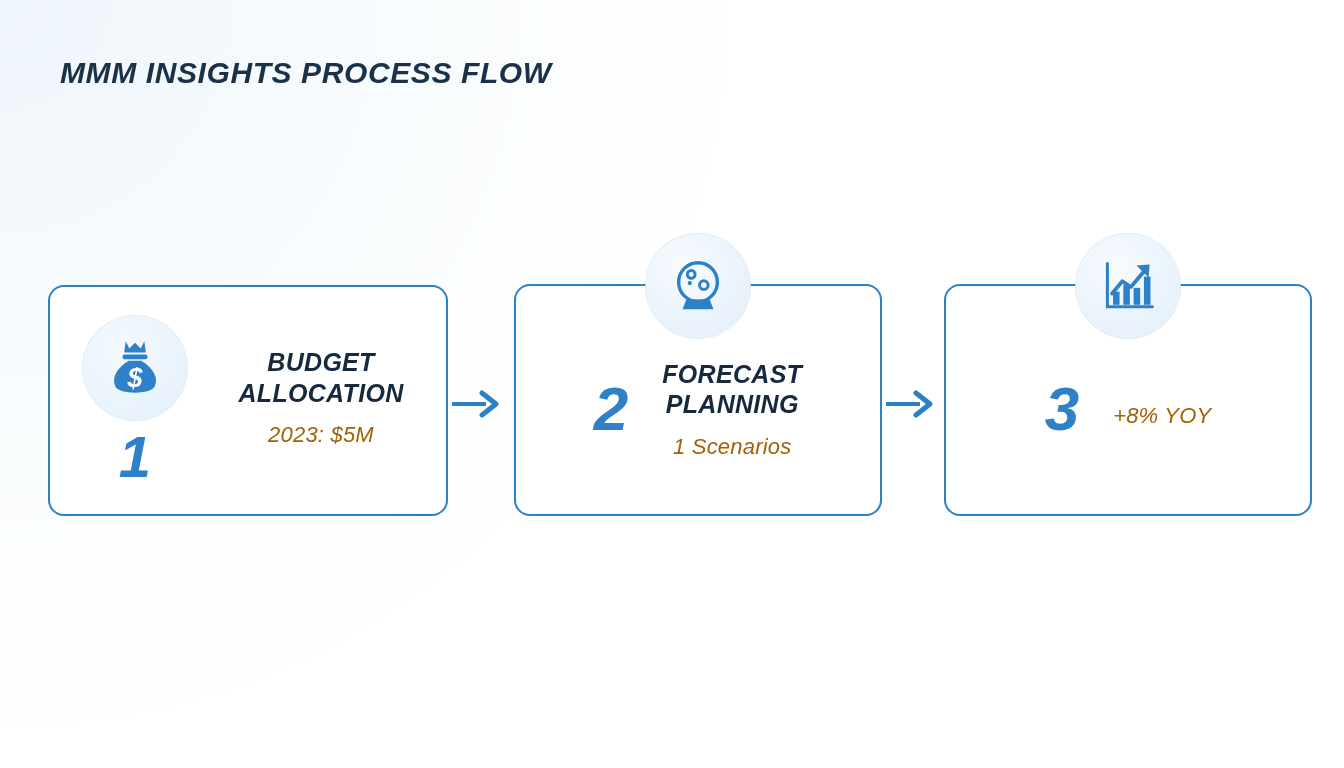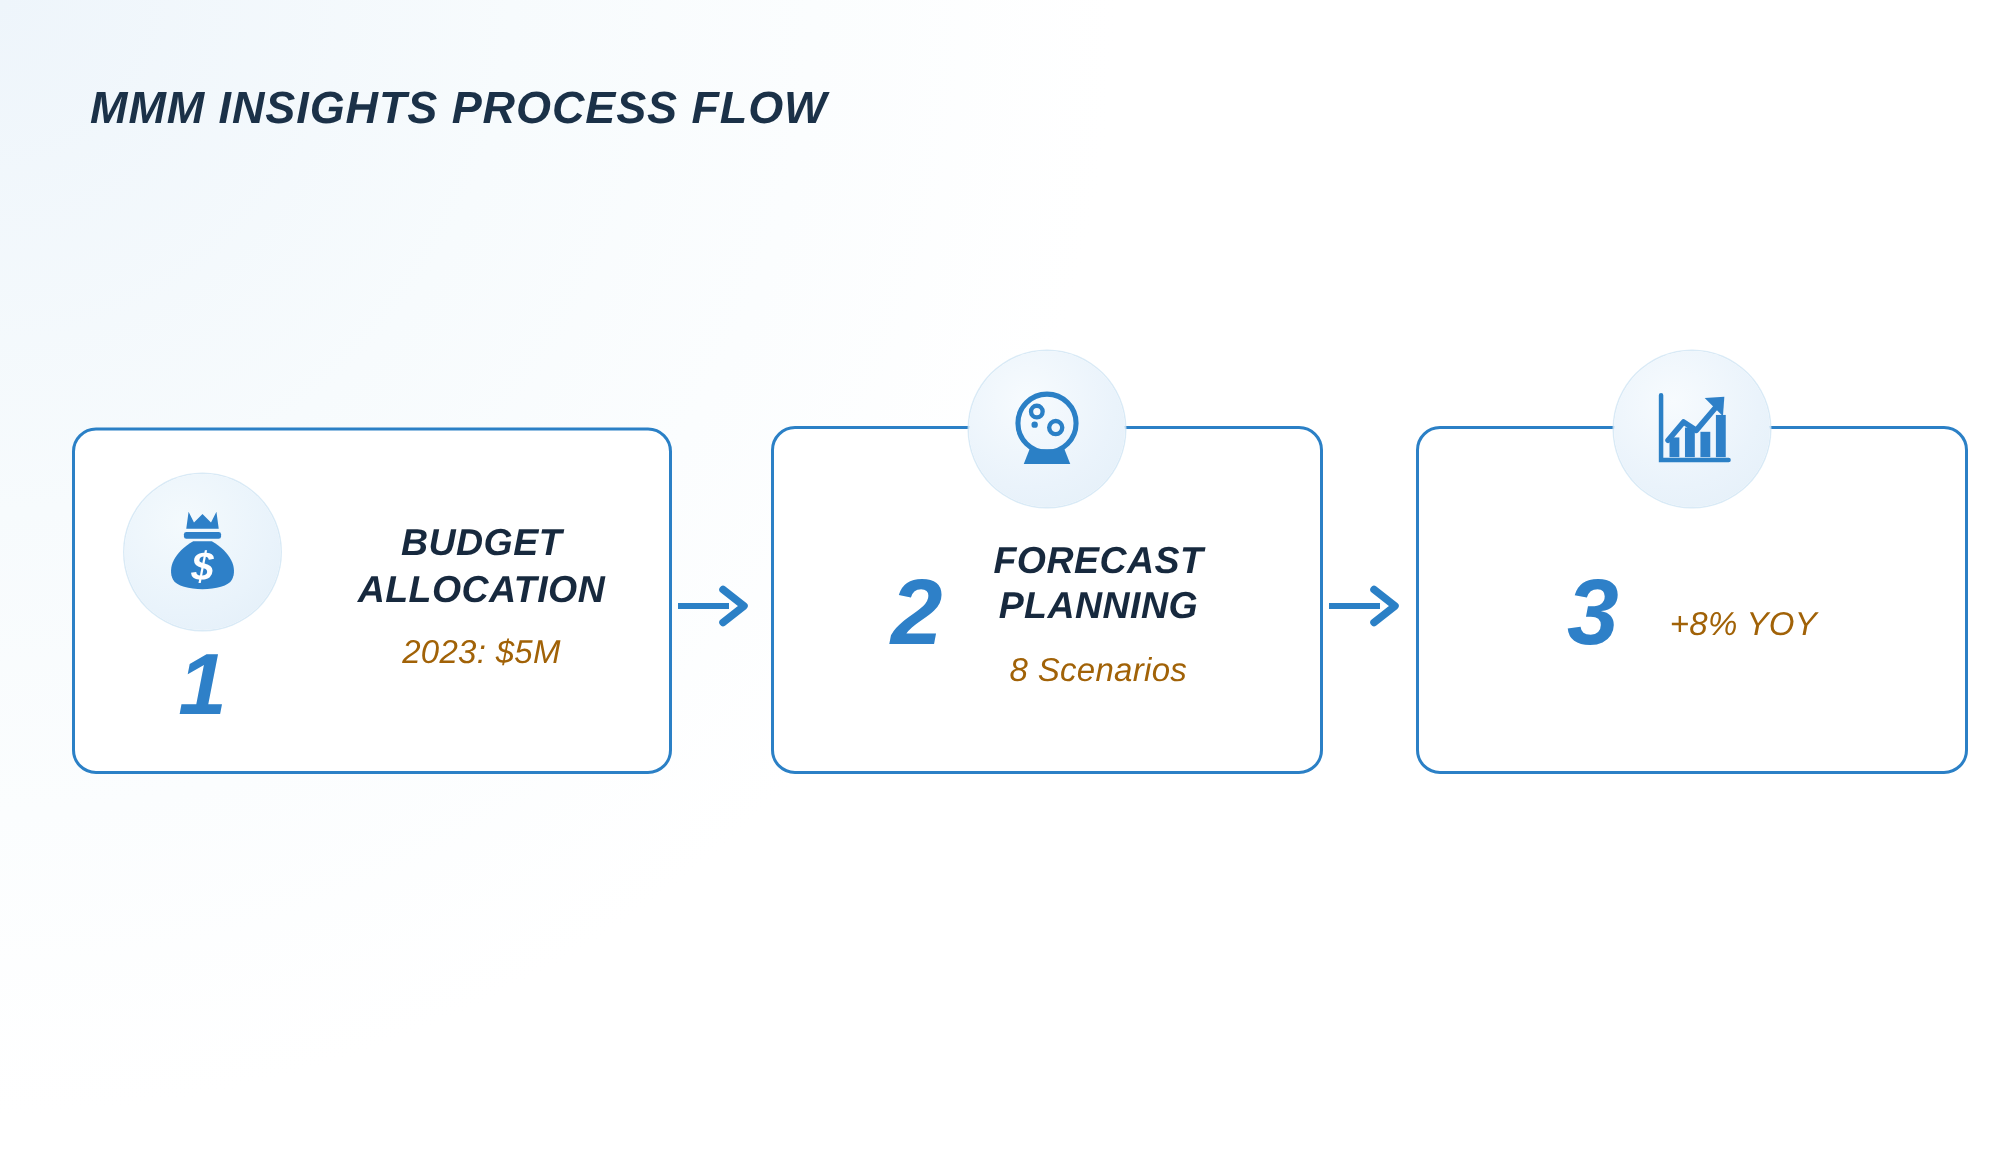--- a/index.html
+++ b/index.html
@@ -199,21 +199,21 @@
         <circle cx="23.5" cy="29" r="2.2" fill="#2b80c6"></circle>
         <path d="M20 46 L44 46 L48 56 L16 56 Z" fill="#2b80c6"></path>
       </svg>
     </div>
 
     <div class="card-row">
       <div class="num-big">2</div>
       <div class="textcol">
         <div class="step-title">FORECAST
 PLANNING</div>
-        <div class="step-sub">8 Scenarios</div>
+        <div class="step-sub">1 Scenarios</div>
       </div>
     </div>
   </div>
 
   <div class="arrow arrow-2">
     <svg width="52" height="28" viewBox="0 0 52 28" aria-hidden="true">
       <line x1="0" y1="14" x2="34" y2="14" stroke="#2b80c6" stroke-width="4"></line>
       <polyline points="30,3 44,14 30,25" fill="none" stroke="#2b80c6" stroke-width="5" stroke-linecap="round" stroke-linejoin="round"></polyline>
     </svg>
   </div>

